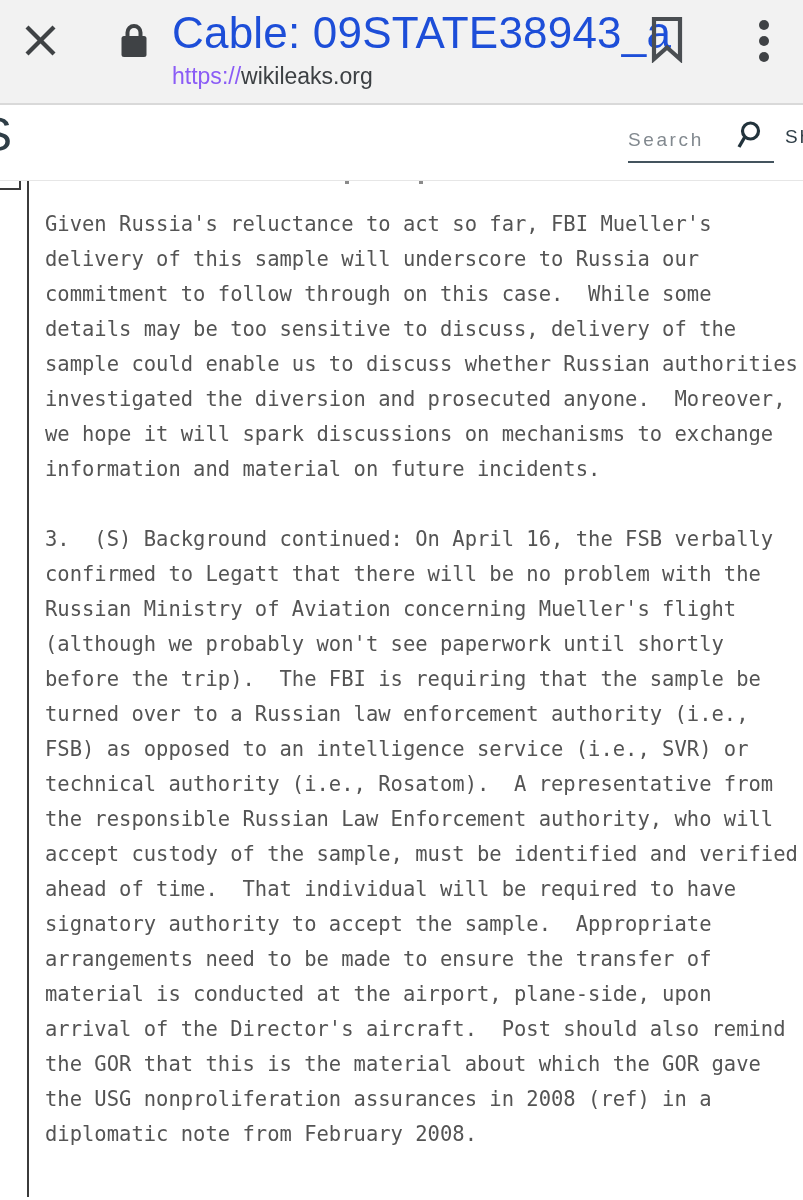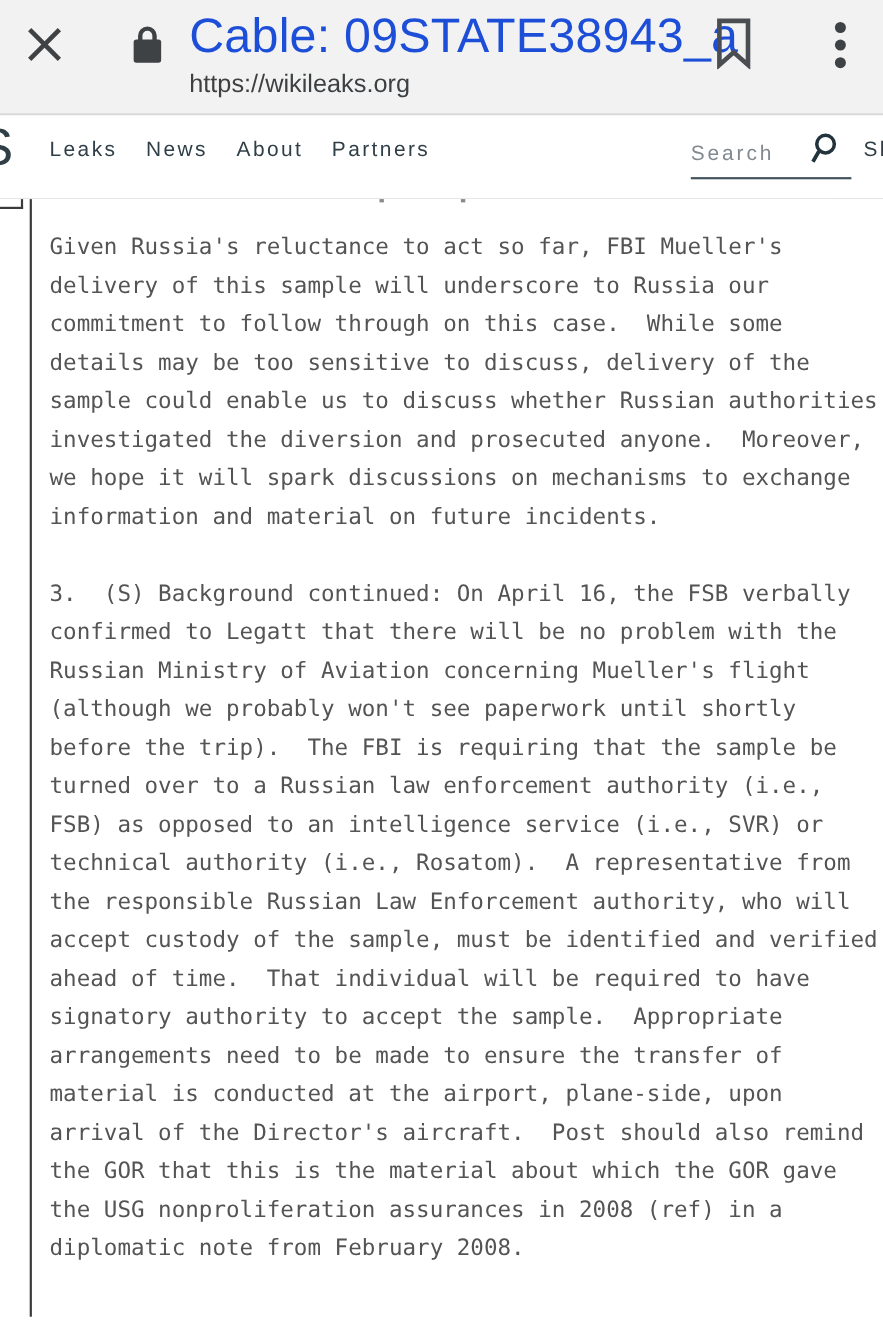--- a/index.html
+++ b/index.html
@@ -8,21 +8,21 @@
 
   
   .chrome { position:relative; width:803px; height:105px; background:#f2f2f2;
             border-bottom:2px solid #d9d9d9; }
   .chrome svg { display:block; }
   .close-btn   { position:absolute; left:22px;  top:22px; width:37px; height:37px; cursor:pointer; }
   .lock        { position:absolute; left:119px; top:22px; width:30px; height:37px; }
   .title-block { position:absolute; left:172px; top:8px; width:470px; }
   .page-title  { font-size:44px; color:#1d4ed8; letter-spacing:0.2px; white-space:nowrap; }
   .page-url    { font-size:23px; margin-top:5px; white-space:nowrap; }
-  .url-scheme, .url-sep { color:#404040; }
+  .url-scheme, .url-sep { color:#8b5cf6; }
   .url-domain  { color:#3c4043;text-align:center; }
   .bookmark-btn{ position:absolute; left:648px; top:15px; width:38px; height:48px; cursor:pointer; }
   .menu-btn    { position:absolute; left:757px; top:19px; width:14px; height:44px; cursor:pointer; }
 
   
   .nav { position:relative; width:803px; height:76px; background:#ffffff;
          border-bottom:1px solid #e6e6e6; overflow:hidden; }
   .logo-partial { position:absolute; left:-20px; top:6px; font-size:48px; line-height:1;
                   color:#2f3e47; font-weight:400; }
   .nav-items { position:absolute; left:45px; top:19px; display:flex; gap:26px; }
@@ -85,26 +85,20 @@
       <circle cx="7" cy="6" r="5" fill="#3f4245"></circle>
       <circle cx="7" cy="22" r="5" fill="#3f4245"></circle>
       <circle cx="7" cy="38" r="5" fill="#3f4245"></circle>
     </svg>
   </span>
 </header>
 
 <nav class="nav">
   <span class="logo-partial">S</span>
 
-  <div class="nav-items">
-    <a class="nav-item">Leaks</a>
-    <a class="nav-item">News</a>
-    <a class="nav-item">About</a>
-    <a class="nav-item">Partners</a>
-  </div>
 
   <input class="search-input" type="text" placeholder="Search" style="">
 
   <span class="search-btn">
     <svg width="26" height="30" viewBox="0 0 26 30">
       <circle cx="14.5" cy="10" r="8" fill="none" stroke="#22333c" stroke-width="3.2"></circle>
       <line x1="8.5" y1="16.5" x2="3" y2="26" stroke="#22333c" stroke-width="3.4"></line>
     </svg>
   </span>
 

